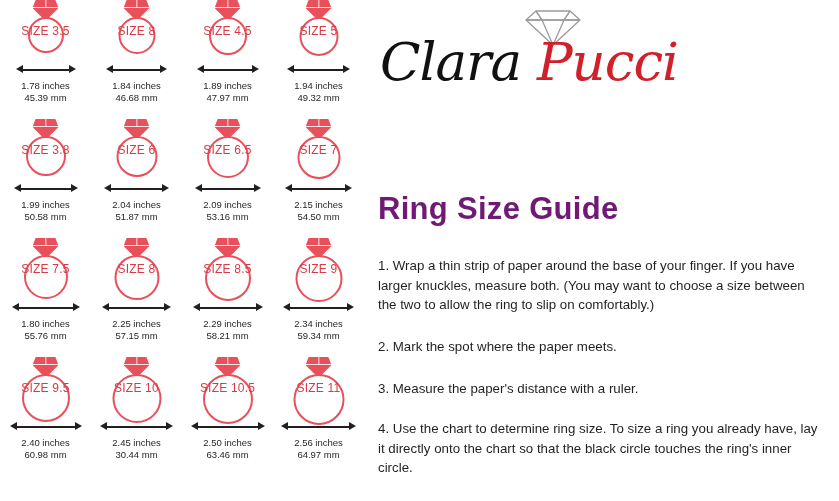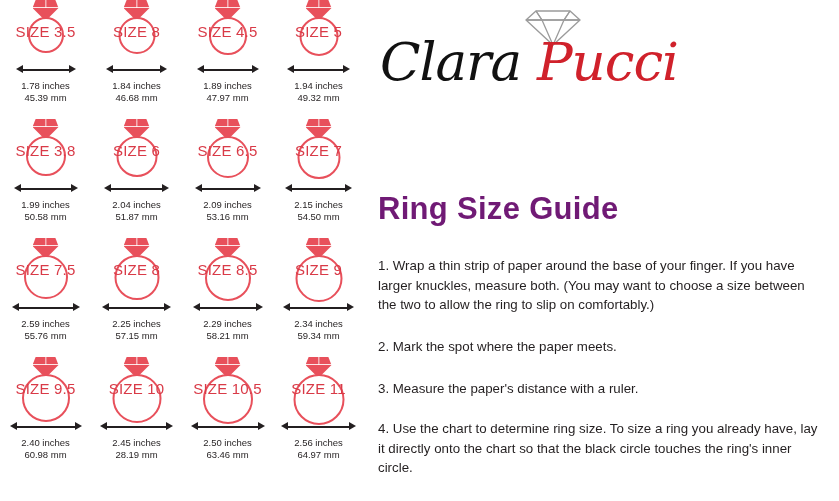--- a/index.html
+++ b/index.html
@@ -51,21 +51,21 @@
     border: 2.5px solid #e8505b;
     border-radius: 50%;
     box-sizing: border-box;
     background: #ffffff;
   }
   .band-label {
     position: absolute;
     left: 50%;
     top: 50%;
     transform: translate(-50%, -50%);
-    font-size: 15px;
+    font-size: 12px;
     color: #d93a47;
     white-space: nowrap;
     letter-spacing: .2px;
   }
   
   .gem {
     position: absolute;
     left: 50%;
     top: 0px;
     transform: translateX(-50%);
@@ -382,21 +382,21 @@
           </div>
           <div class="band" style="width: 44px; height: 44px;"></div>
           <div class="band-label">SIZE 7.5</div>
         </div>
         <div class="arrow-wrap">
           <div class="arrow-head left" style="left:11.5px"></div>
           <div class="arrow-line" style="left:16.5px;width:58px"></div>
           <div class="arrow-head right" style="left:72.5px"></div>
         </div>
         <div class="meas">
-          <div>2.59 inches</div>
+          <div>1.80 inches</div>
           <div>55.76 mm</div>
         </div>
       </div>
       <div class="ring-cell">
         <div class="ring-art">
           <div class="gem">
             <div class="crown-box"></div>
             <div class="pav"></div>
             <div class="facet f1"></div>
             <div class="facet f4"></div>
@@ -490,21 +490,21 @@
           <div class="band" style="width: 49px; height: 49px;"></div>
           <div class="band-label">SIZE 10</div>
         </div>
         <div class="arrow-wrap">
           <div class="arrow-head left" style="left:9px"></div>
           <div class="arrow-line" style="left:14px;width:63px"></div>
           <div class="arrow-head right" style="left:75px"></div>
         </div>
         <div class="meas">
           <div>2.45 inches</div>
-          <div>28.19 mm</div>
+          <div>30.44 mm</div>
         </div>
       </div>
       <div class="ring-cell">
         <div class="ring-art">
           <div class="gem">
             <div class="crown-box"></div>
             <div class="pav"></div>
             <div class="facet f1"></div>
             <div class="facet f4"></div>
           </div>

